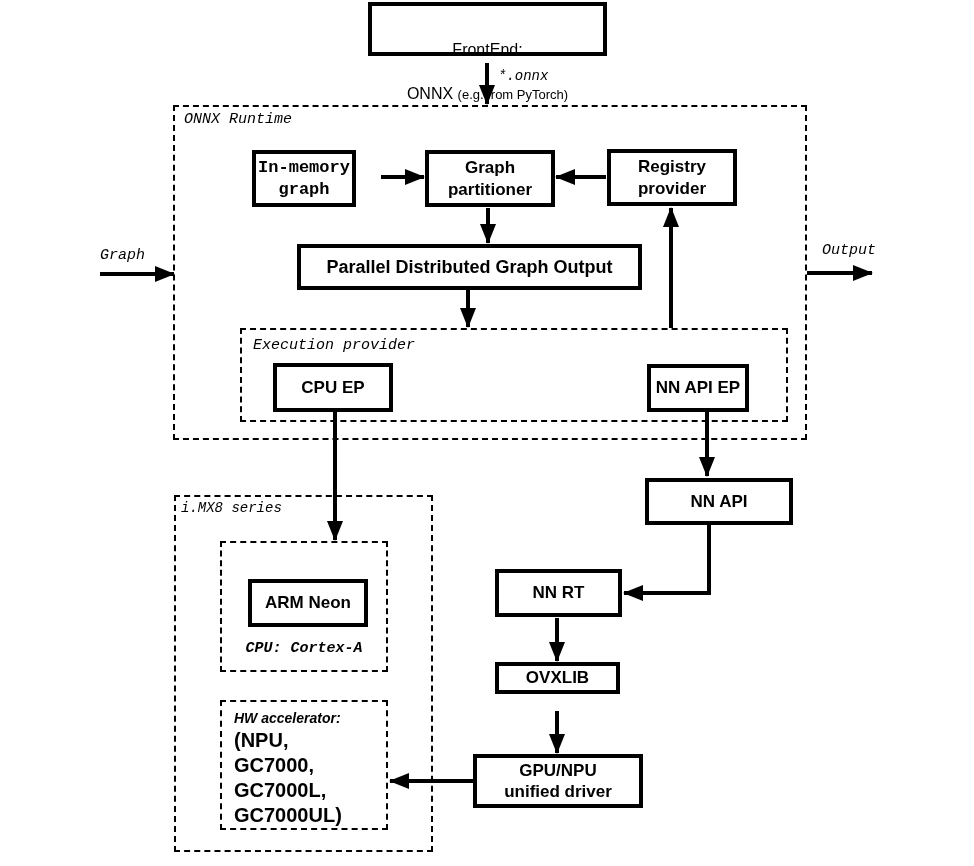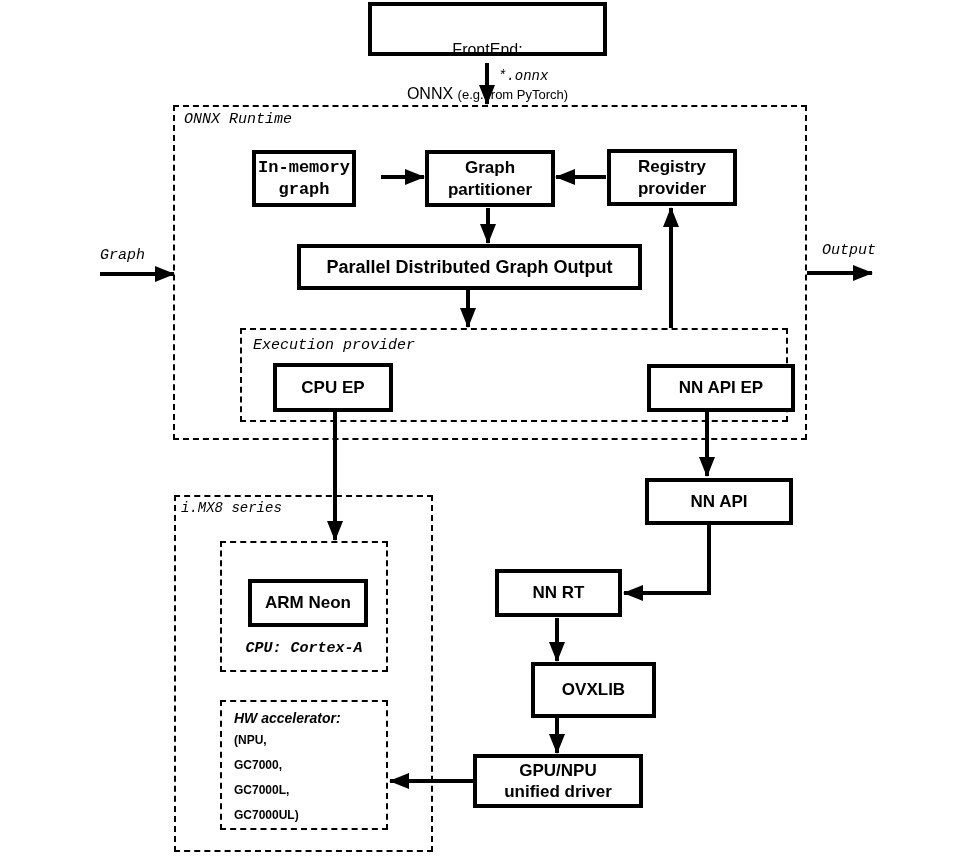--- a/index.html
+++ b/index.html
@@ -30,42 +30,42 @@
   
   #box-frontend{left:368px;top:2px;width:239px;height:54px;font-weight:400;font-size:16px;display:block;padding-top:12px;}
   #box-frontend .l1{display:block;line-height:24px;}
   #box-frontend .l2{display:block;line-height:24px;}
   #box-frontend .note{font-size:13px;}
   #box-inmem{left:252px;top:150px;width:104px;height:57px;font-family:Liberation Mono, monospace;}
   #box-gp{left:425px;top:150px;width:130px;height:57px;}
   #box-reg{left:607px;top:149px;width:130px;height:57px;}
   #box-pdgr{left:297px;top:244px;width:345px;height:46px;font-size:18px;}
   #box-cpuep{left:273px;top:363px;width:120px;height:49px;}
-  #box-nnapiep{left:647px;top:364px;width:148px;height:48px;}
+  #box-nnapiep{left:647px;top:364px;width:102px;height:48px;}
   #box-nnapi{left:645px;top:478px;width:148px;height:47px;}
   #box-nnrt{left:495px;top:569px;width:127px;height:48px;}
-  #box-ovxlib{left:495px;top:662px;width:125px;height:56px;margin-left:36px;}
+  #box-ovxlib{left:495px;top:662px;width:125px;height:32px;}
   #box-gpunpu{left:473px;top:754px;width:170px;height:54px;}
   #box-armneon{left:248px;top:579px;width:120px;height:48px;}
 
   #dash-runtime{left:173px;top:105px;width:634px;height:335px;}
   #dash-ep{left:240px;top:328px;width:548px;height:94px;}
   #dash-imx8{left:174px;top:495px;width:259px;height:357px;}
   #dash-cpu{left:220px;top:541px;width:168px;height:131px;}
   #dash-hw{left:220px;top:700px;width:168px;height:130px;padding:6px 0 0 12px;}
 
   #lbl-runtime{left:184px;top:111px;}
   #lbl-ep{left:253px;top:337px;}
   #lbl-imx8{left:181px;top:500px;font-size:14px;}
   #lbl-onnxfile{left:498px;top:68px;font-size:14px;}
   #lbl-input{left:100px;top:247px;}
   #lbl-output{left:822px;top:242px;}
   #lbl-cortex{left:220px;top:640px;width:168px;text-align:center;font-size:15px;}
   #hw-title{font-size:14px;font-style:italic;font-weight:700;line-height:20px;}
-  #hw-devices{font-size:12px;font-weight:700;line-height:25px;white-space:pre-line;}
+  #hw-devices{font-size:20px;font-weight:700;line-height:25px;white-space:pre-line;}
 </style>
 </head>
 <body>
 
 <div id="canvas">
 
   <div class="dashed" id="dash-runtime"></div>
   <div class="dashed" id="dash-ep"></div>
   <div class="dashed" id="dash-imx8"></div>
   <div class="dashed" id="dash-cpu"></div>

